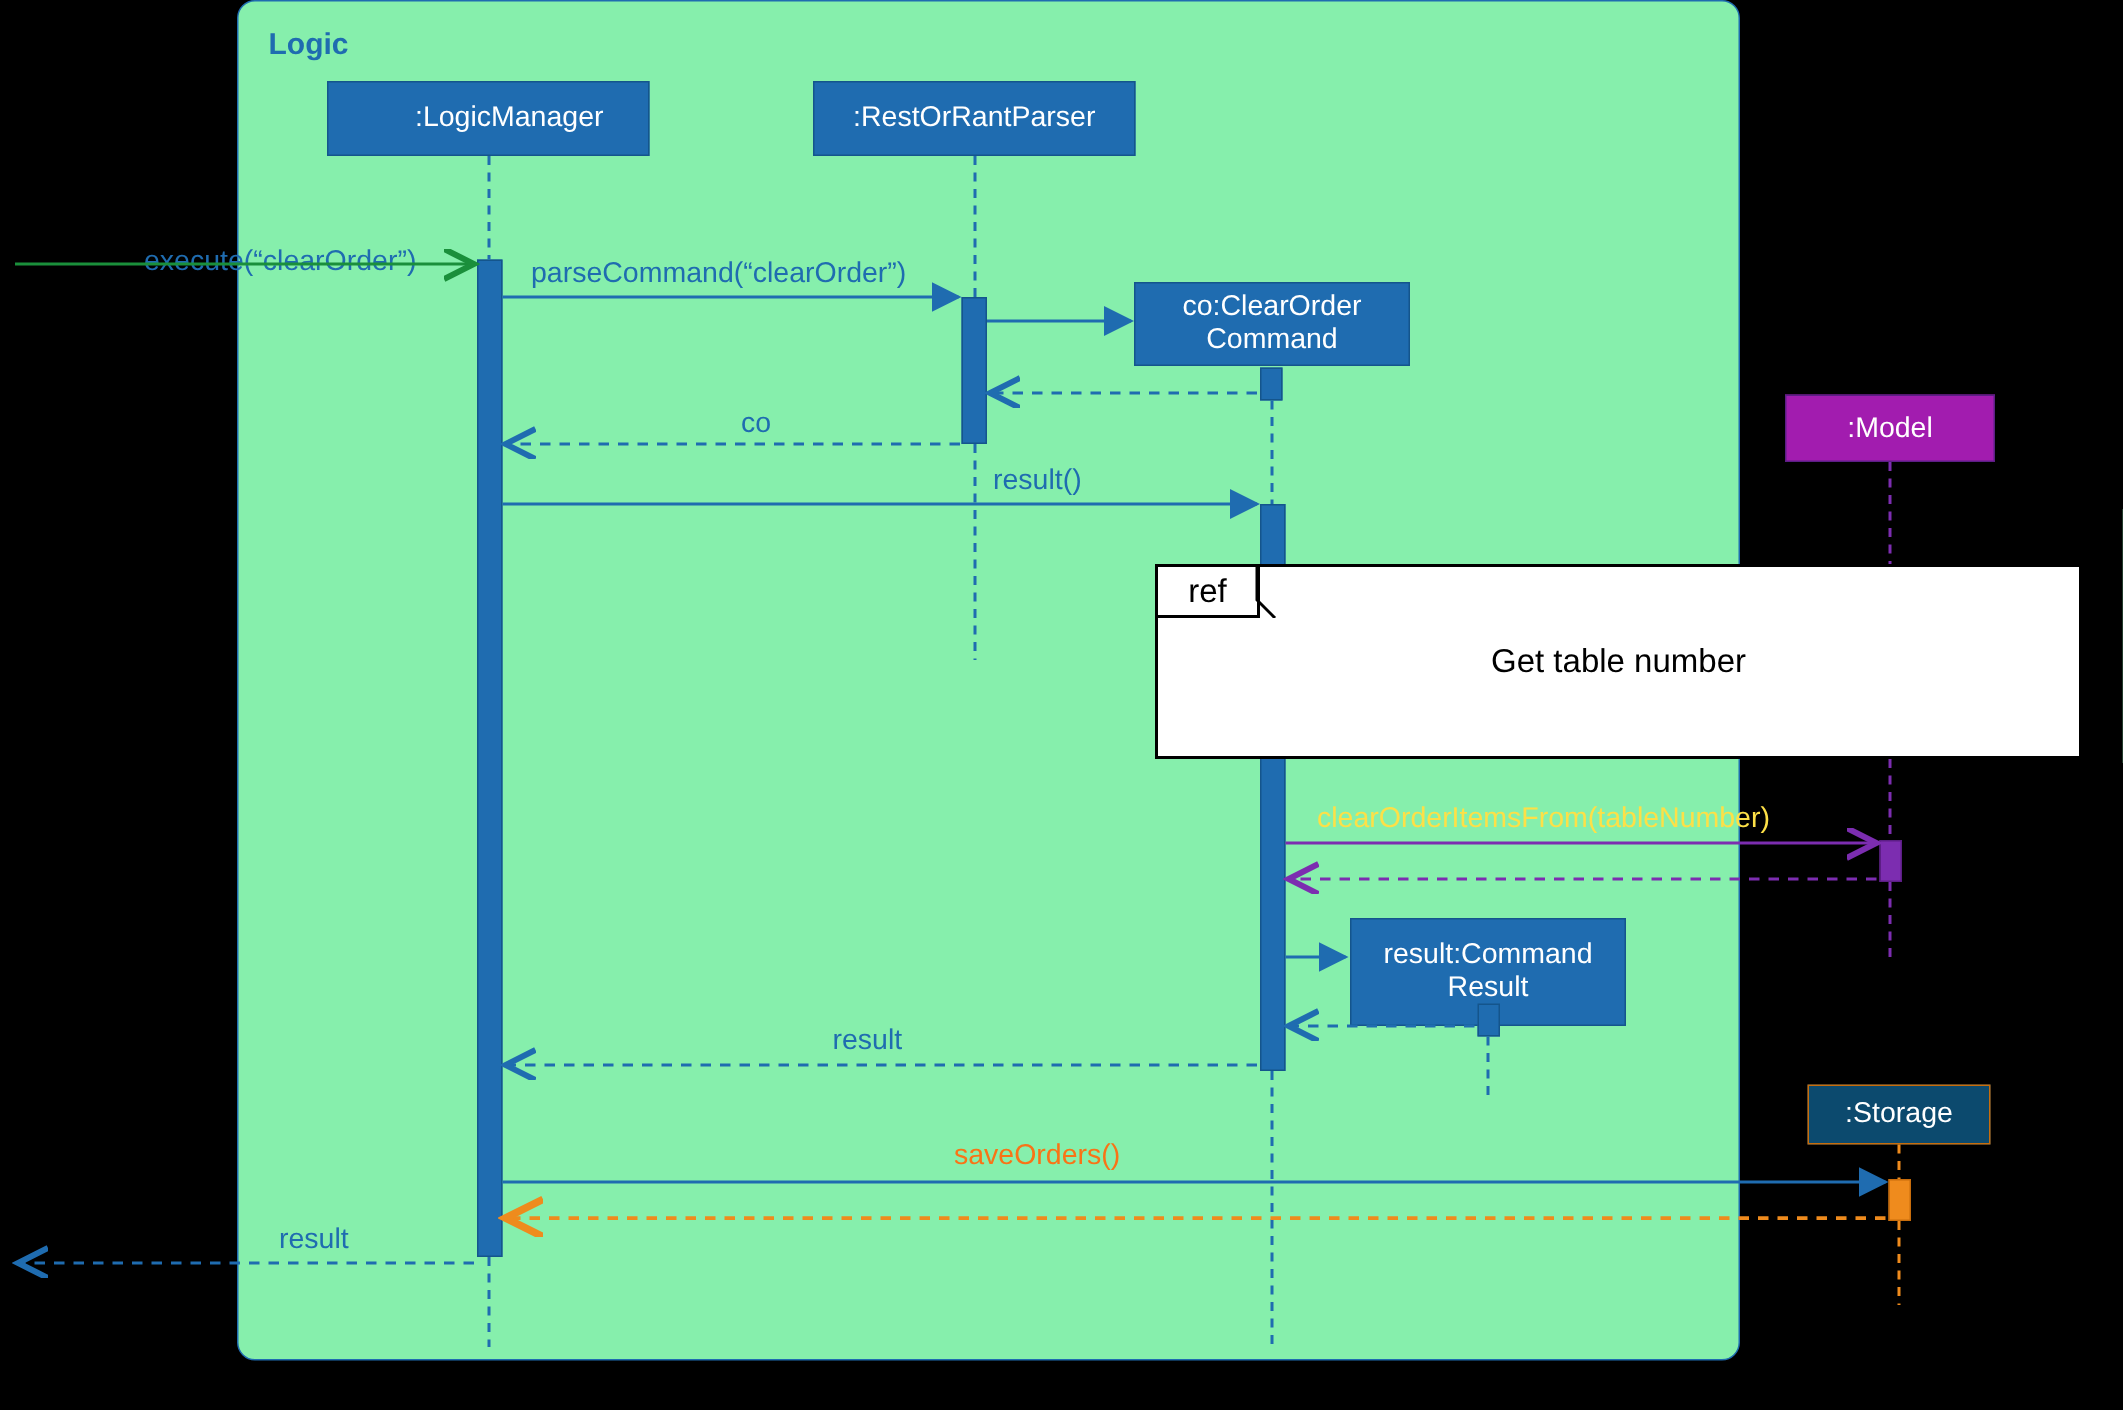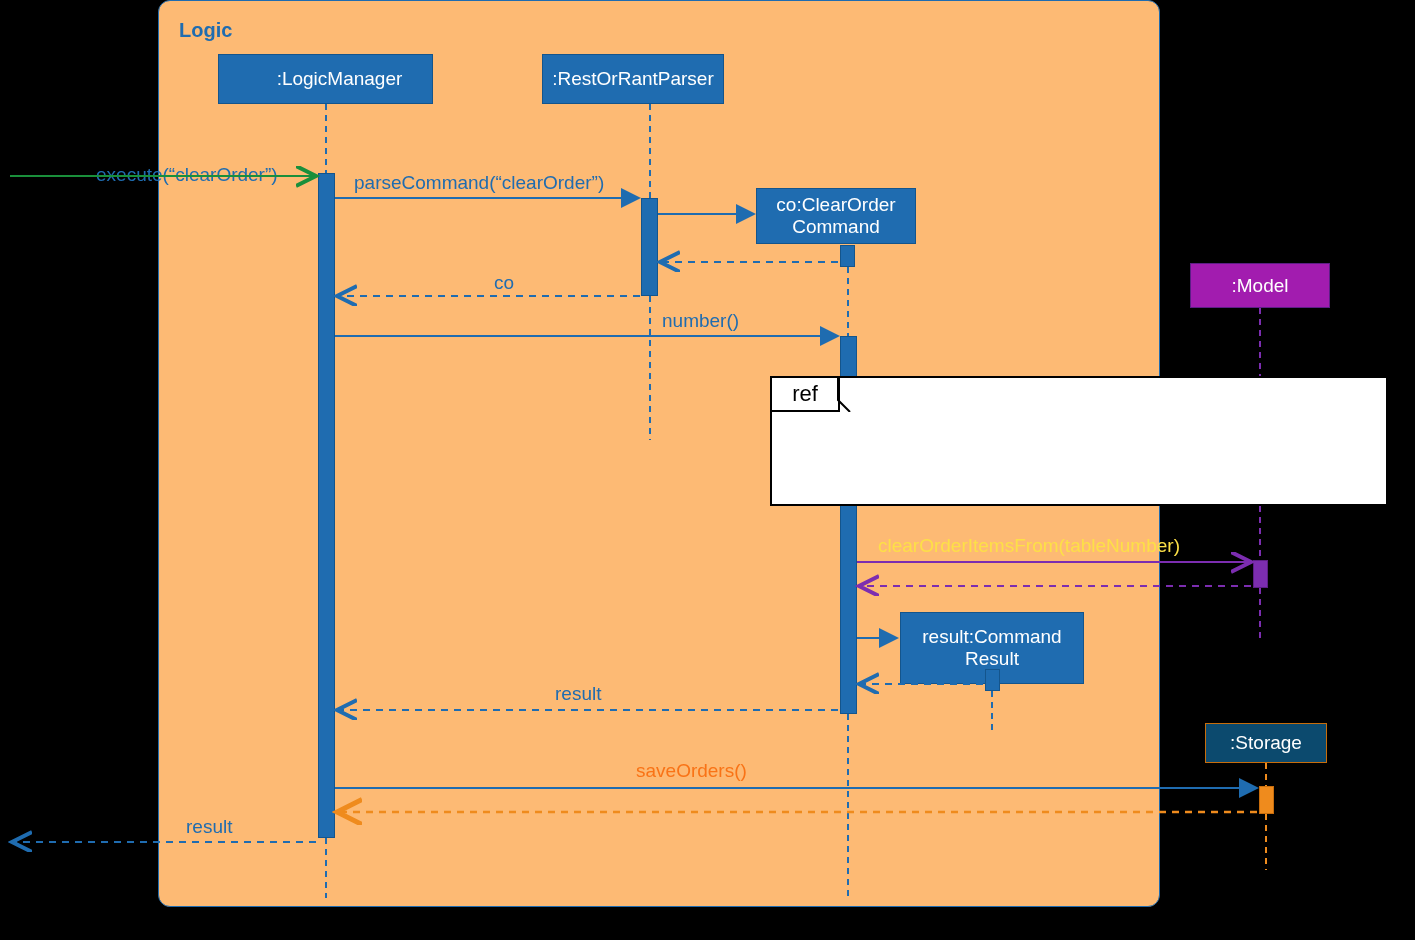--- a/index.html
+++ b/index.html
@@ -6,21 +6,21 @@
     margin: 0;
     padding: 0;
     background: #000;
     width: 1415px;
     height: 940px;
     position: relative;
     font-family: "Segoe UI", Arial, sans-serif;
   }
   .frame {
     position: absolute;
-    background: #fdba74;
+    background: #86efac;
     border: 1px solid #1f6cb0;
     border-radius: 12px;
     left: 158px;
     top: 0px;
     width: 1000px;
     height: 905px;
   }
   .frame-label {
     position: absolute;
     font-weight: 600;
@@ -105,23 +105,23 @@
 </style>
 </head>
 <body>
 
 <div class="frame">
   <div class="frame-label" style="left:20px; top:18px;">Logic</div>
 </div>
 
 <div class="lifeline-box blue-box" style="left:218px; top:54px; width:215px; height:50px;padding-left:36px;">:LogicManager</div>
 
-<div class="lifeline-box blue-box" style="left:542px; top:54px; width:182px; height:50px;">:RestOrRantParser</div>
-
-<div class="lifeline-box blue-box" style="left:756px; top:188px; width:160px; height:56px;">co:ClearOrder Command</div>
+<div class="lifeline-box blue-box" style="left:542px; top:54px; width:215px; height:50px;">:RestOrRantParser</div>
+
+<div class="lifeline-box blue-box" style="left:756px; top:188px; width:184px; height:56px;">co:ClearOrder Command</div>
 
 <div class="lifeline-box blue-box" style="left:900px; top:612px; width:184px; height:72px;">result:Command Result</div>
 
 <div class="lifeline-box purple-box" style="left:1190px; top:263px; width:140px; height:45px;">:Model</div>
 
 <div class="lifeline-box orange-box" style="left:1205px; top:723px; width:122px; height:40px;">:Storage</div>
 
 <div class="activation act-blue" style="left:318px; top:173px; width:17px; height:665px;"></div>
 
 <div class="activation act-blue" style="left:641px; top:198px; width:17px; height:98px;"></div>
@@ -136,29 +136,30 @@
 
 <div class="activation act-orange" style="left:1259px; top:786px; width:15px; height:28px;"></div>
 
 <div class="ref-box" style="left:770px; top:376px; width:618px; height:130px;">
   <div class="ref-tab">
     <span>ref</span>
     <svg width="82" height="36" style="position:absolute; left:-2px; top:-2px; pointer-events:none;" viewBox="0 0 82 36">
       <polyline points="68,0 68,24 80,36" fill="none" stroke="#000" stroke-width="2"></polyline>
     </svg>
   </div>
+  <div class="ref-title" style="top:50px;">Get table number</div>
 </div>
 
 <div class="msg-label c-blue" style="left:96px; top:148px;margin-top:16px;">execute(“clearOrder”)</div>
 
 <div class="msg-label c-blue" style="left:354px; top:172px;">parseCommand(“clearOrder”)</div>
 
 <div class="msg-label c-blue" style="left:494px; top:272px;">co</div>
 
-<div class="msg-label c-blue" style="left:662px; top:310px;">number()</div>
+<div class="msg-label c-blue" style="left:662px; top:310px;">result()</div>
 
 <div class="msg-label c-purple" style="left:878px; top:535px;">clearOrderItemsFrom(tableNumber)</div>
 
 <div class="msg-label c-blue" style="left:555px; top:683px;">result</div>
 
 <div class="msg-label c-orange" style="left:636px; top:760px;">saveOrders()</div>
 
 <div class="msg-label c-blue" style="left:186px; top:816px;">result</div>
 
 <svg class="overlay" viewBox="0 0 1415 940">

